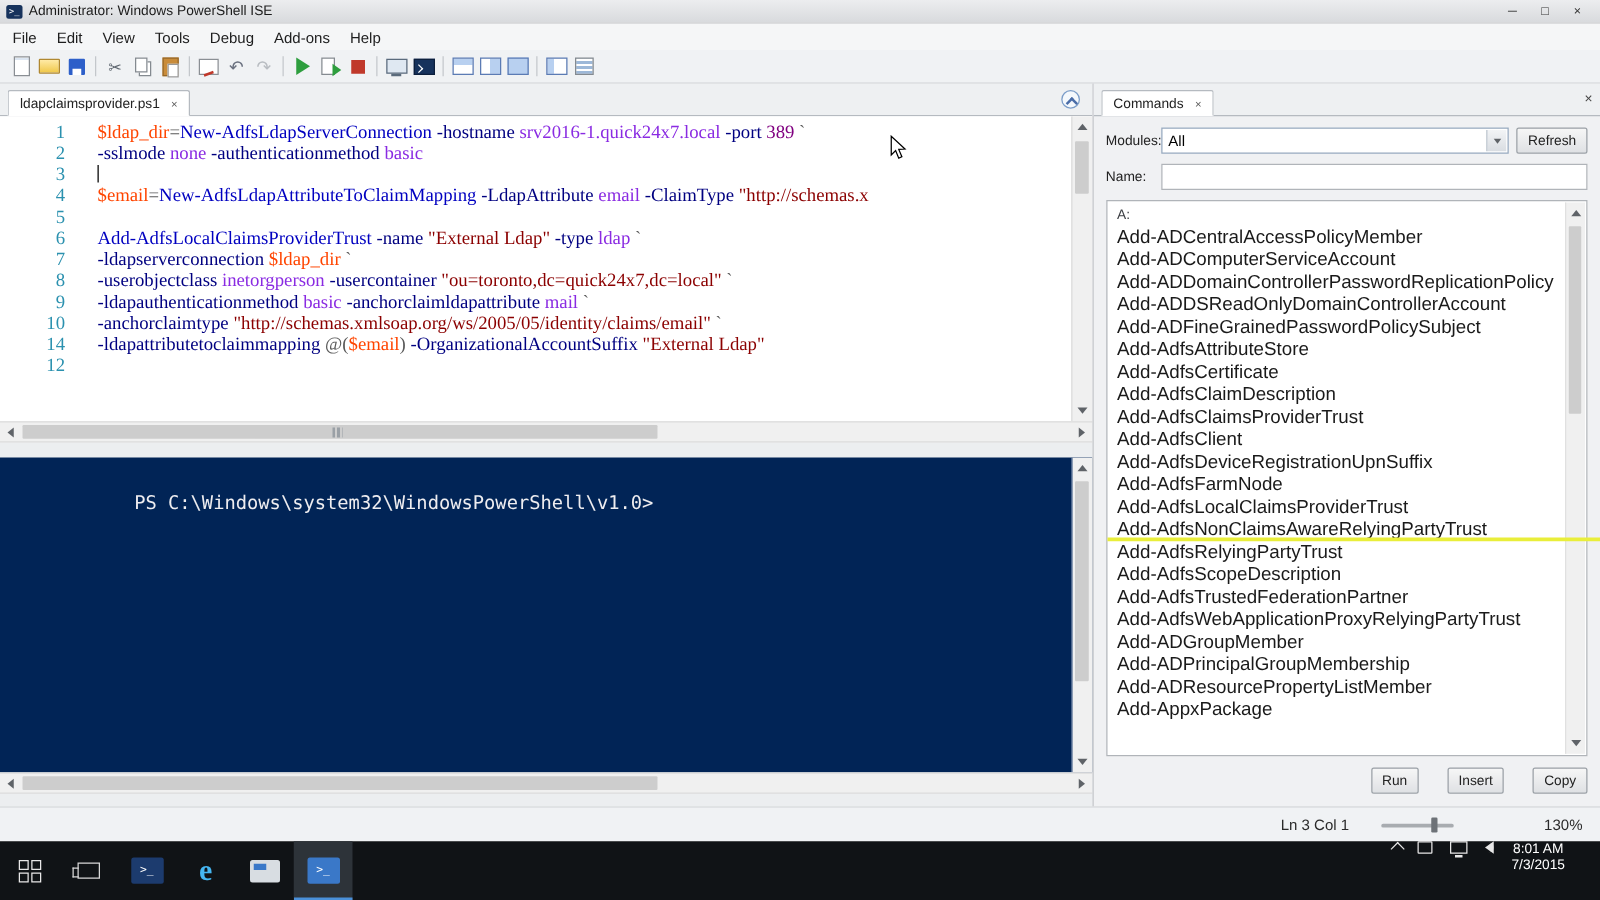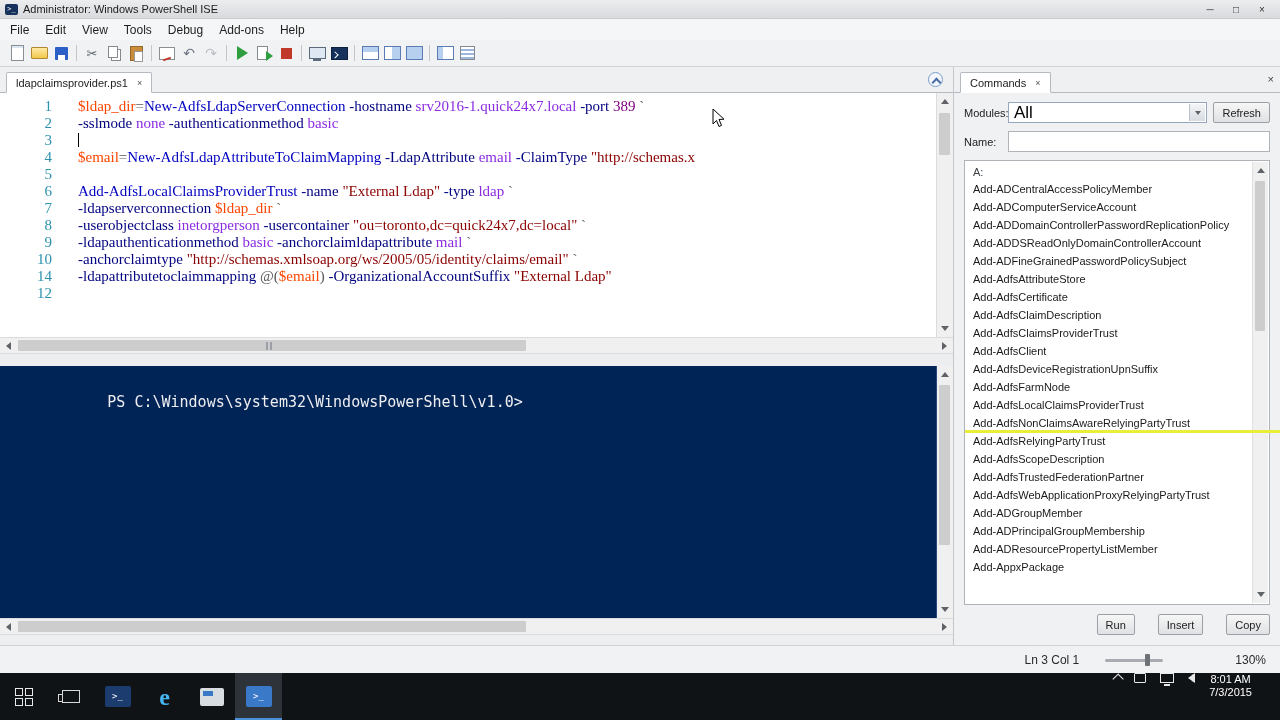--- a/index.html
+++ b/index.html
@@ -90,28 +90,28 @@
   .console { flex:1; background:#012456; position:relative; overflow:hidden;
              font-family:"DejaVu Sans Mono","Liberation Mono",monospace; font-size:15px; color:#eeedf0;margin-top:12px; }
   .console-line { padding:9px 0 0 17px; white-space:pre; }
   .console .vscroll { border-left:1px solid #2a4a7a; }
   .bottom-strip { height:10px; background:#eceef0; }
 
   
   .panel-body { flex:1; display:flex; flex-direction:column; padding:9px 10px 10px; }
   .form-row { display:flex; align-items:center; margin-bottom:8px; }
   .form-row label { width:44px; font-size:11px; color:#222; }
-  .dropdown { flex:1; height:21px; background:#fff; border:1px solid #94a7bd; display:flex; align-items:center; font-size:17px; padding-left:5px; position:relative; margin-right:6px;text-align:right; }
+  .dropdown { flex:1; height:21px; background:#fff; border:1px solid #94a7bd; display:flex; align-items:center; font-size:12px; padding-left:5px; position:relative; margin-right:6px;text-align:right; }
   .dd-btn { position:absolute; right:1px; top:1px; bottom:1px; width:16px; background:linear-gradient(#f2f4f6,#d9dde2); border-left:1px solid #b9c2cc; display:flex; align-items:center; justify-content:center; }
   .dd-btn .arr-down { border-left-width:3.5px; border-right-width:3.5px; border-top-width:4px; }
   .btn { height:21px; padding:0 8px; font-size:11px; color:#222; background:linear-gradient(#f6f6f6,#dfe1e4); border:1px solid #9aa0a6; border-radius:2px; }
   .name-input { flex:1; height:21px; border:1px solid #b0b4b9; background:#fff; font-size:11px; padding:0 4px; }
   .list-box { flex:1; background:#fff; border:1px solid #b0b4b9; position:relative; padding:2px 18px 2px 0; overflow:visible; }
   .group-header { font-size:11px; color:#3c3f44; padding:3px 8px 2px; }
-  .cmd-item { font-size:11px; color:#1a1a1a; padding:3px 8px 2px; line-height:13px; height:18px; white-space:nowrap; }
+  .cmd-item { font-size:15px; color:#1a1a1a; padding:3px 8px 2px; line-height:13px; height:18px; white-space:nowrap; }
   .cmd-item.hl { position:relative; }
   .cmd-item.hl::after { content:""; position:absolute; left:0; right:-36px; bottom:-1px; height:3px; background:#e9ee3a; z-index:5; }
   .list-box .vscroll { right:1px; top:1px; bottom:1px; width:16px; border-left:1px solid #e0e0e0; }
   .panel-buttons { display:flex; justify-content:flex-end; gap:23px; margin-top:9px; }
 
   
   .statusbar { height:28px; background:#f0f2f4; border-top:1px solid #cfd2d6; display:flex; align-items:center; justify-content:flex-end; font-size:12px; color:#2a2a2a; padding-right:14px; }
   .pos { margin-right:26px; }
   .zoom-slider { position:relative; width:58px; height:14px; margin-right:72px; }
   .zoom-slider .track { position:absolute; left:0; right:0; top:6px; height:3px; background:#a8acb0; border-radius:2px; }

